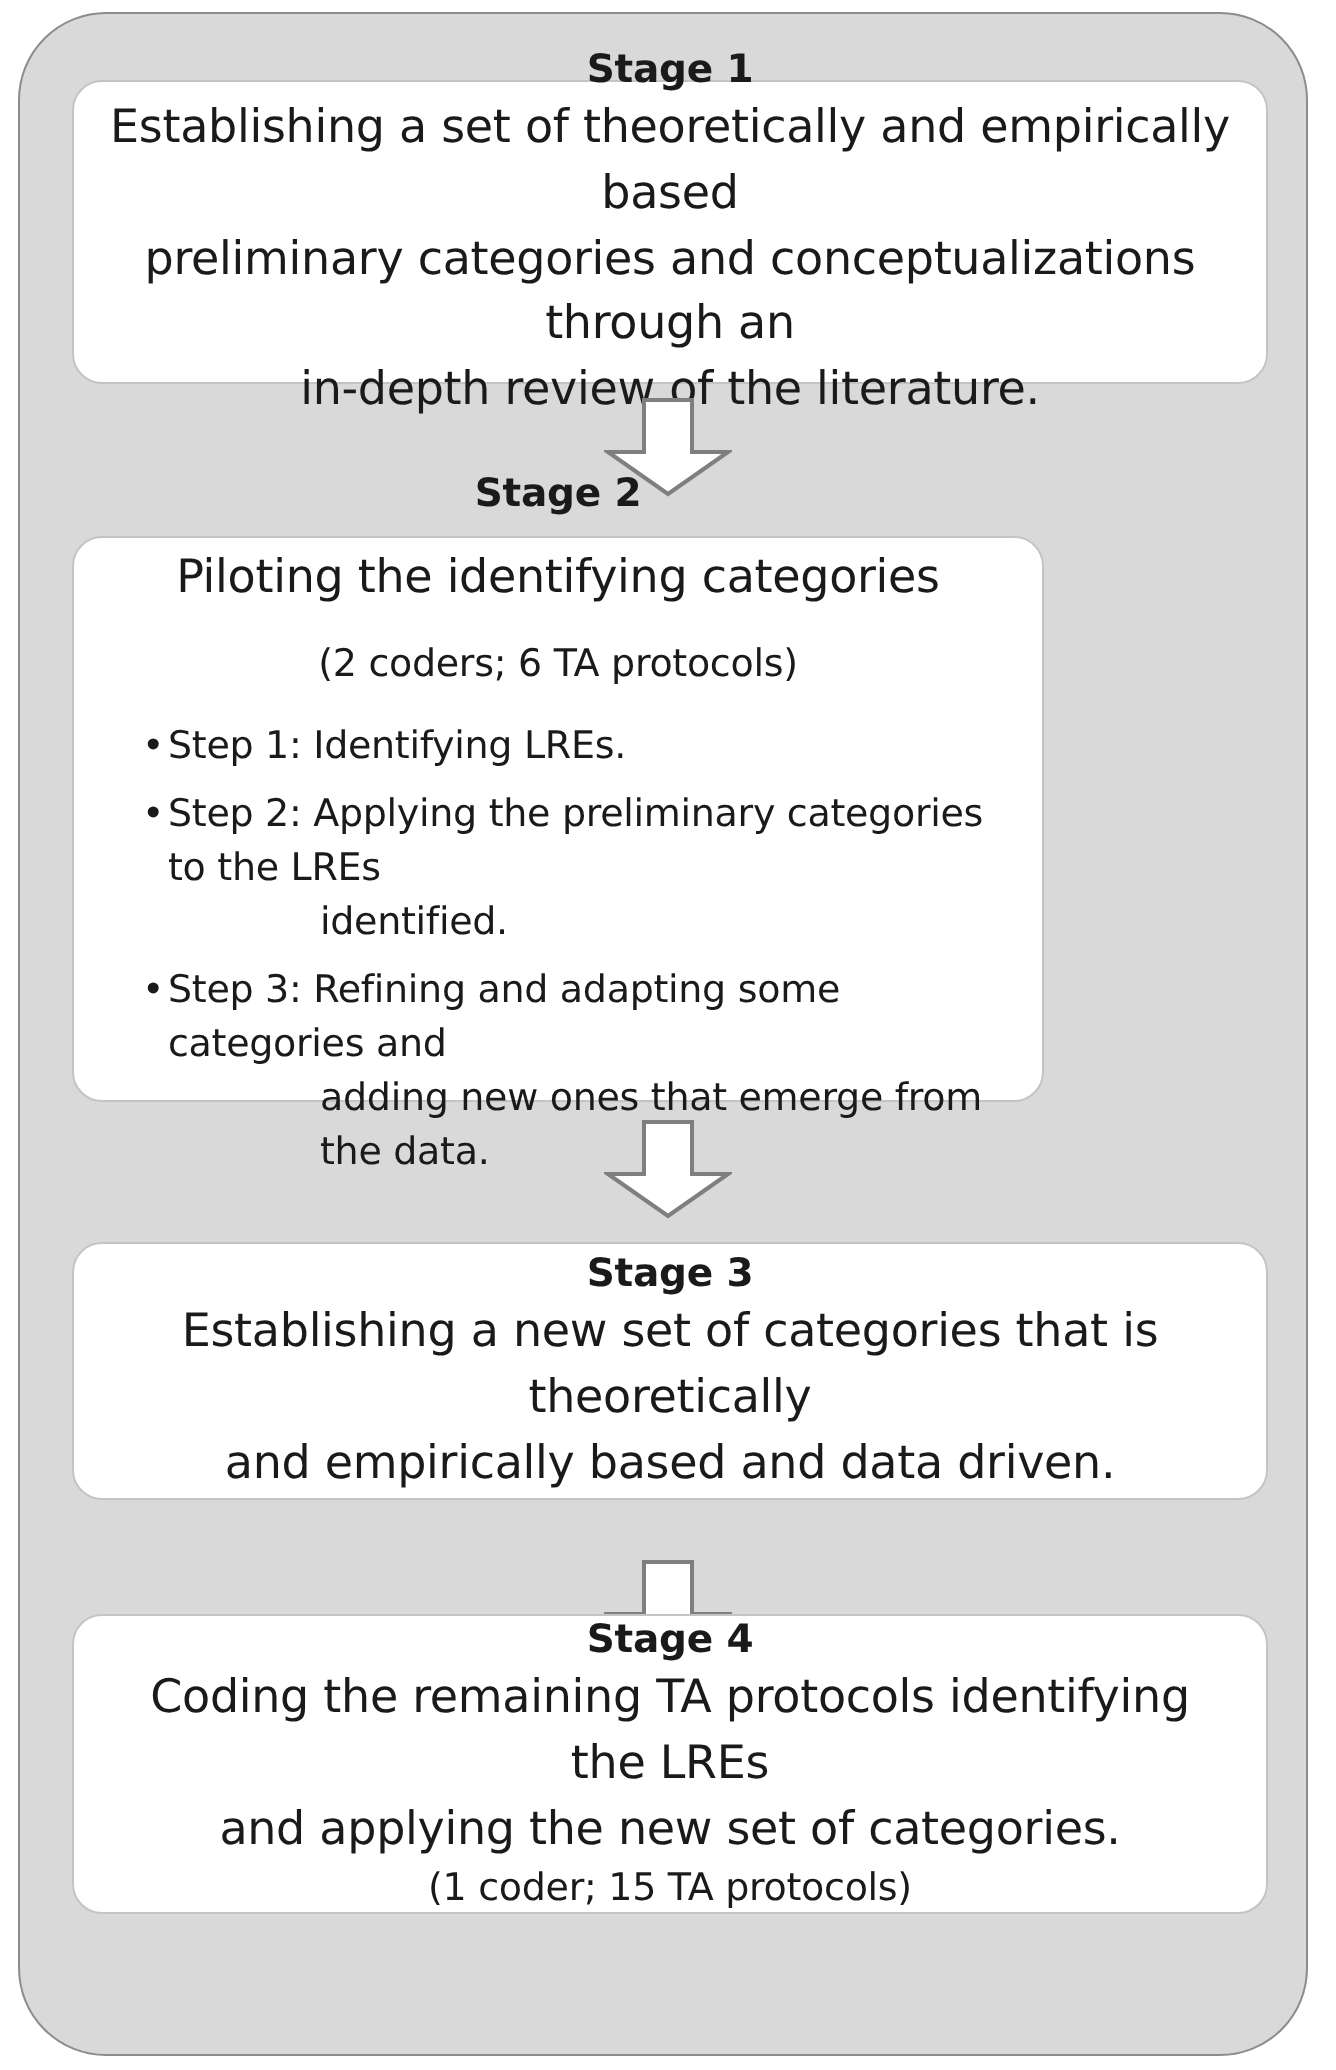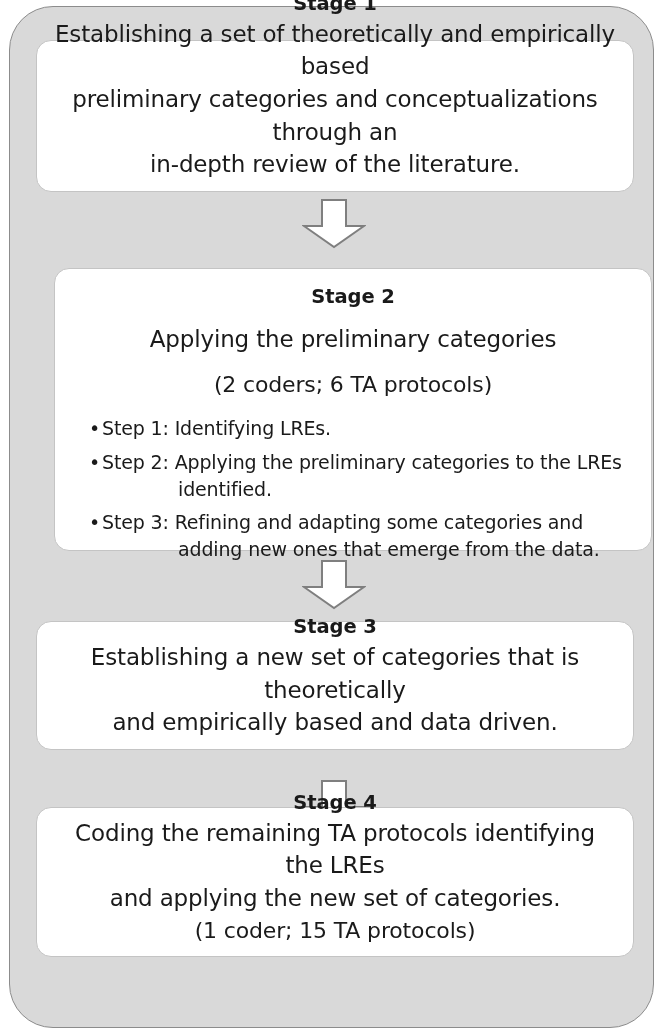--- a/index.html
+++ b/index.html
@@ -37,21 +37,21 @@
 
   
   .stage-box {
     position: absolute;
     box-sizing: border-box;
     background: #ffffff;
     border: 1.4px solid #c4c4c4;
     border-radius: 15px;
     display: flex;
     flex-direction: column;
-    justify-content: flex-end;
+    justify-content: center;
     align-items: center;
     padding: 10px 16px;
   }
 
   .stage-title {
     font-size: 19.5px;
     font-weight: bold;
     color: #1a1a1a;
     line-height: 1.42;
     text-align: center;
@@ -60,30 +60,30 @@
 
   .stage-body {
     font-size: 23px;
     color: #1a1a1a;
     line-height: 1.42;
     text-align: center;
     letter-spacing: -0.15px;
   }
 
   .stage-sub {
-    font-size: 22px;
+    font-size: 19px;
     color: #1a1a1a;
     line-height: 1.42;
     text-align: center;
     letter-spacing: -0.15px;
   }
 
   
   #box-stage-1 { left: 36px;  top: 40px;  width: 598px; height: 152px; }
-  #box-stage-2 { left: 36px;  top: 268px; width: 598px; height: 283px; padding-top: 14px; justify-content: space-between; margin-left: 18px; }
+  #box-stage-2 { left: 36px;  top: 268px; width: 486px; height: 283px; padding-top: 14px; justify-content: center; }
   #box-stage-3 { left: 36px;  top: 621px; width: 598px; height: 129px; }
   #box-stage-4 { left: 36px;  top: 807px; width: 598px; height: 150px; }
 
   
   .s2-head-block {
     width: 100%;
     display: flex;
     flex-direction: column;
     align-items: center;
   }
@@ -157,21 +157,21 @@
 
   <div class="arrow-down" id="arrow-1">
     <svg viewBox="0 0 64 50" xmlns="http://www.w3.org/2000/svg">
       <polygon points="20,1 44,1 44,27 62,27 32,48 2,27 20,27" fill="#ffffff" stroke="#7f7f7f" stroke-width="2" stroke-linejoin="miter"></polygon>
     </svg>
   </div>
 
   <div class="stage-box" id="box-stage-2">
     <div class="s2-head-block">
       <div class="stage-title">Stage 2</div>
-      <div class="stage-body">Applying the preliminary categories</div>
+      <div class="stage-body">Piloting the identifying categories</div>
       <div class="stage-sub">(2 coders; 6 TA protocols)</div>
     </div>
     <ul class="bullet-list">
       <li class="bullet-item">
         <span class="bullet-dot">•</span>
         <span class="bullet-text">
           <span>Step 1: Identifying LREs.</span>
         </span>
       </li>
       <li class="bullet-item">

